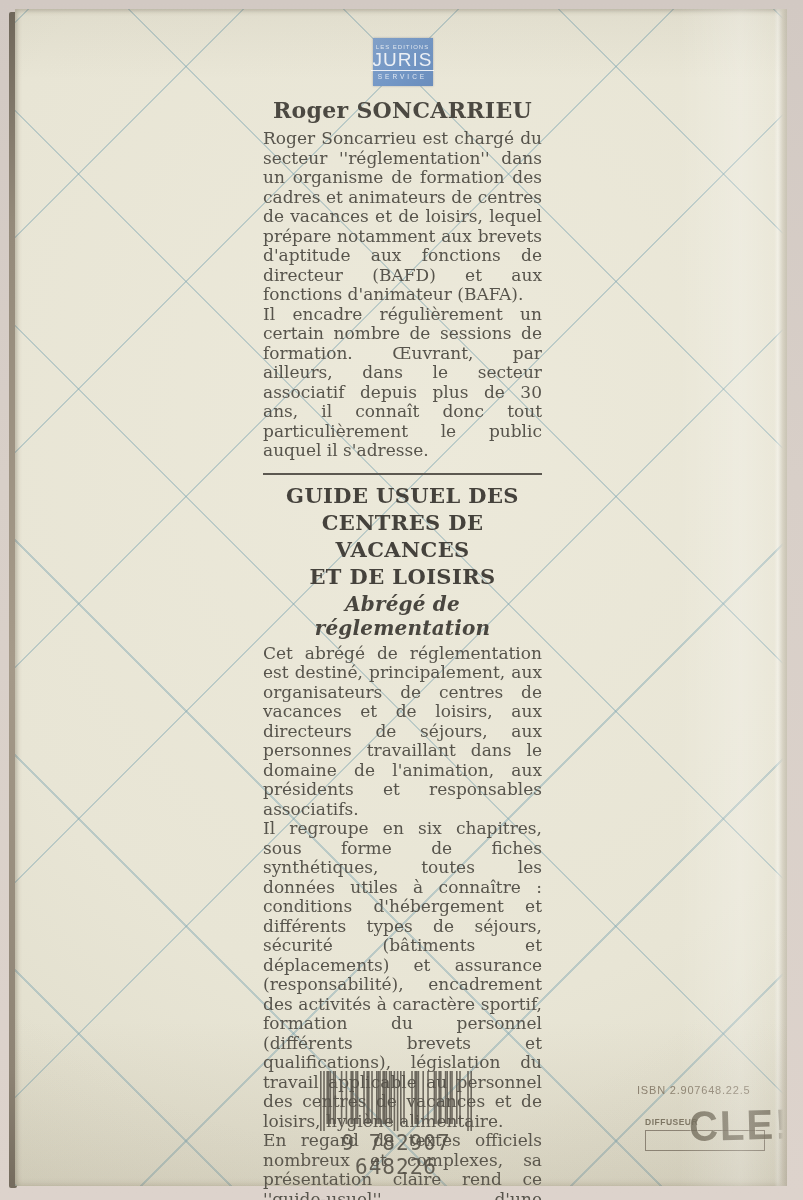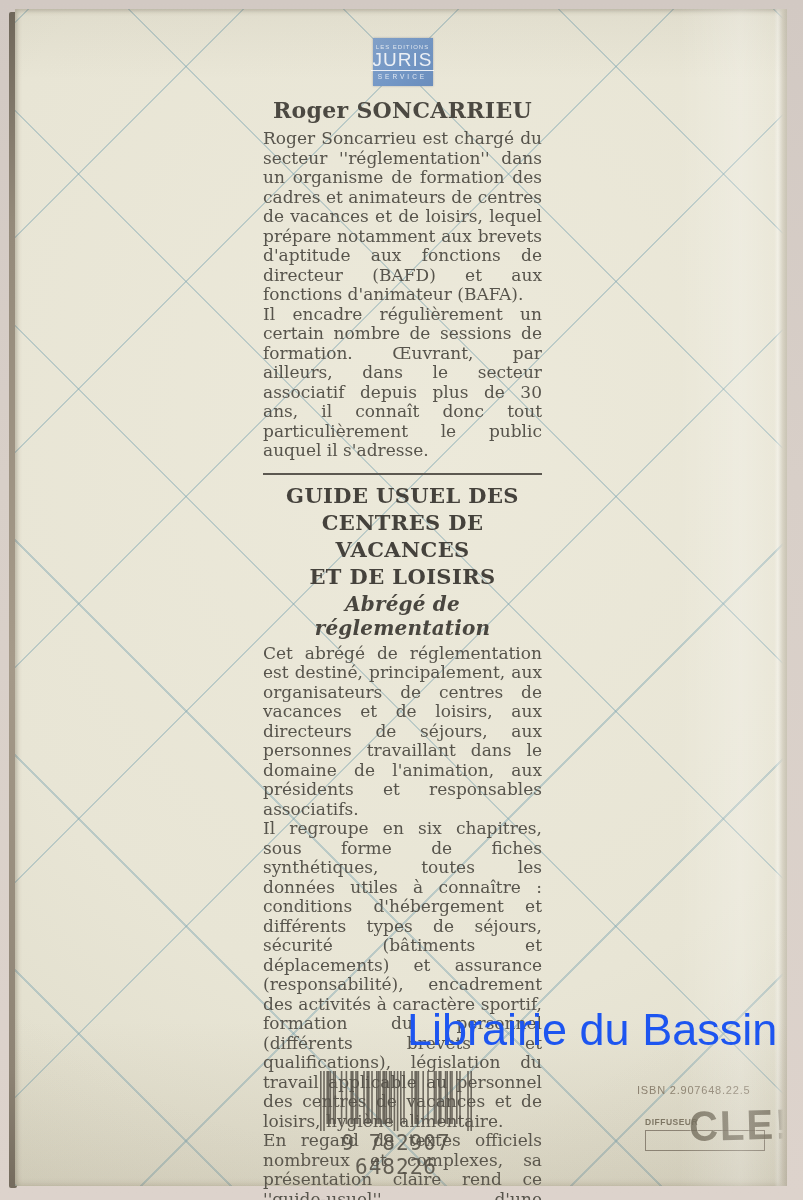--- a/index.html
+++ b/index.html
@@ -179,15 +179,14 @@
 
   <div class="diff-block">
     <div class="diff-label">DIFFUSEUR</div>
     <div class="diff-box"></div>
     <div class="stamp">CLE!</div>
   </div>
 
   <div class="page-edge"></div>
   <div class="vignette"></div>
 
-  <div class="watermark" style="color: rgb(29, 85, 240);">Librairie du Bassin</div>
 
 </div>
 
 </body></html>

